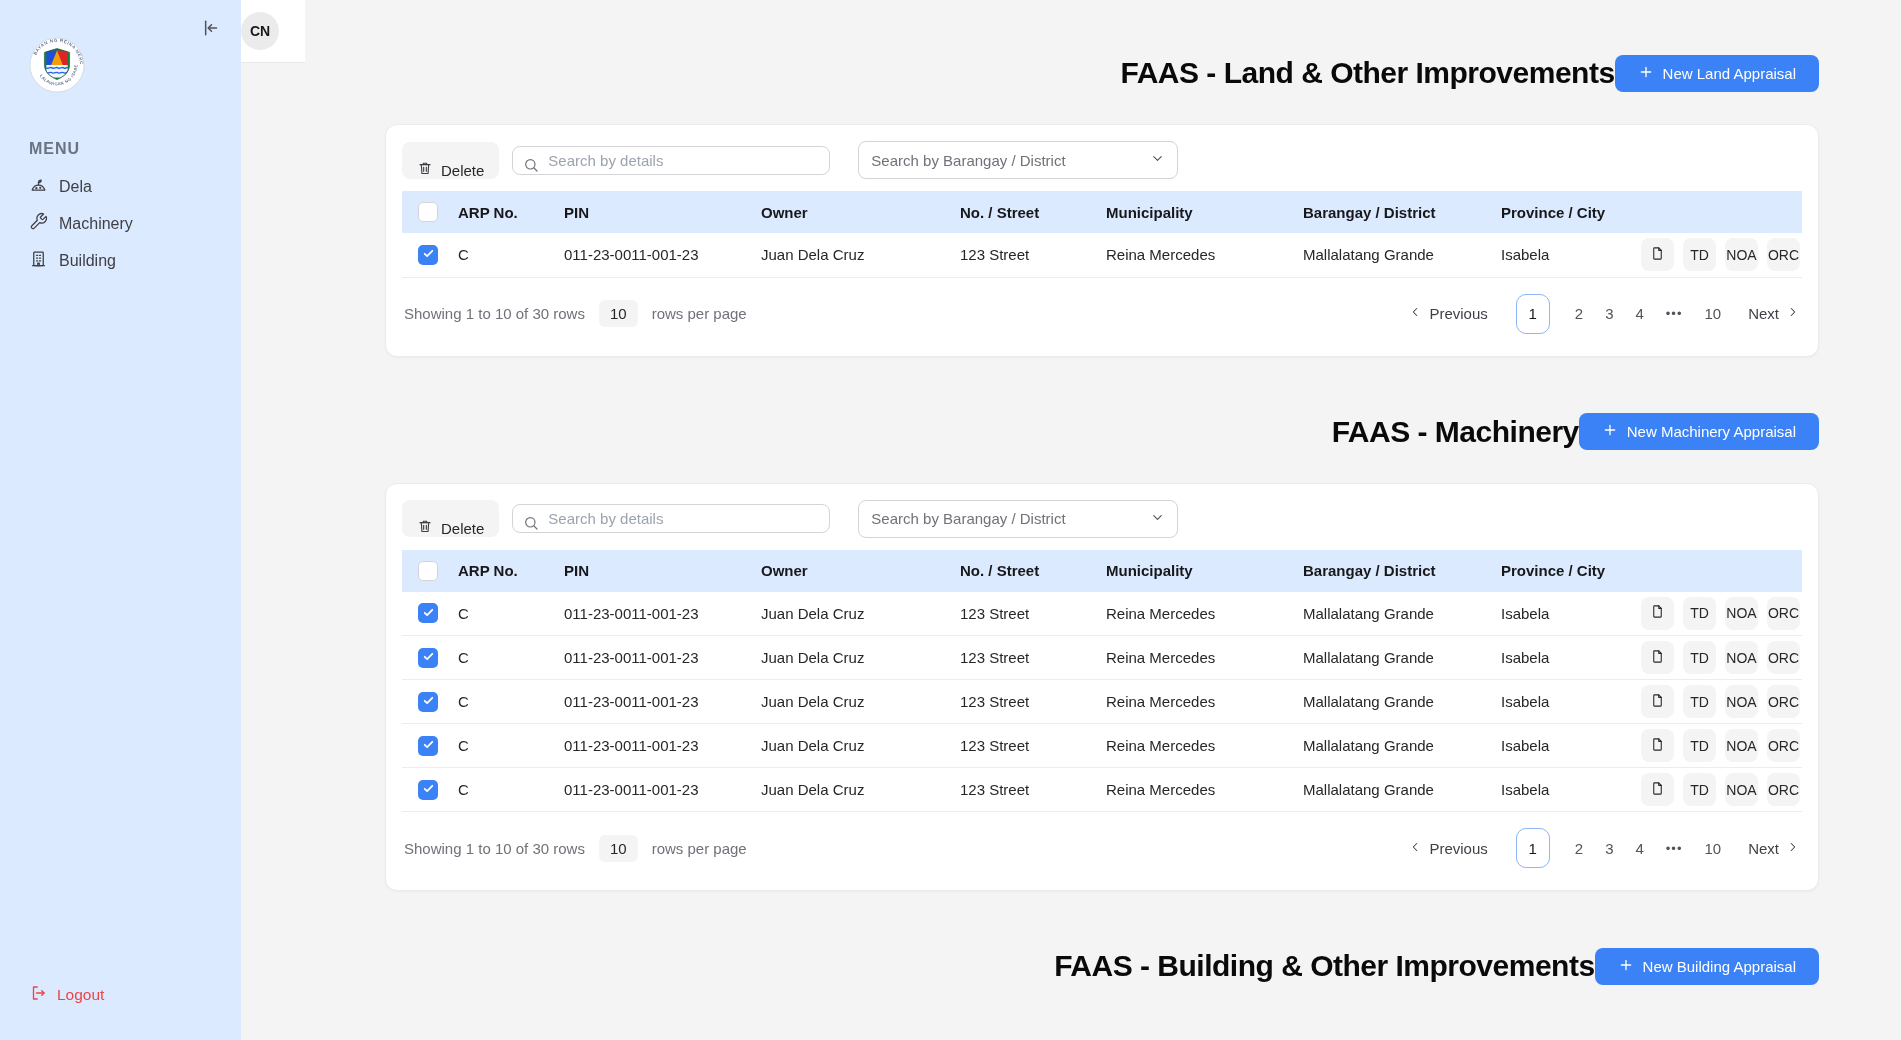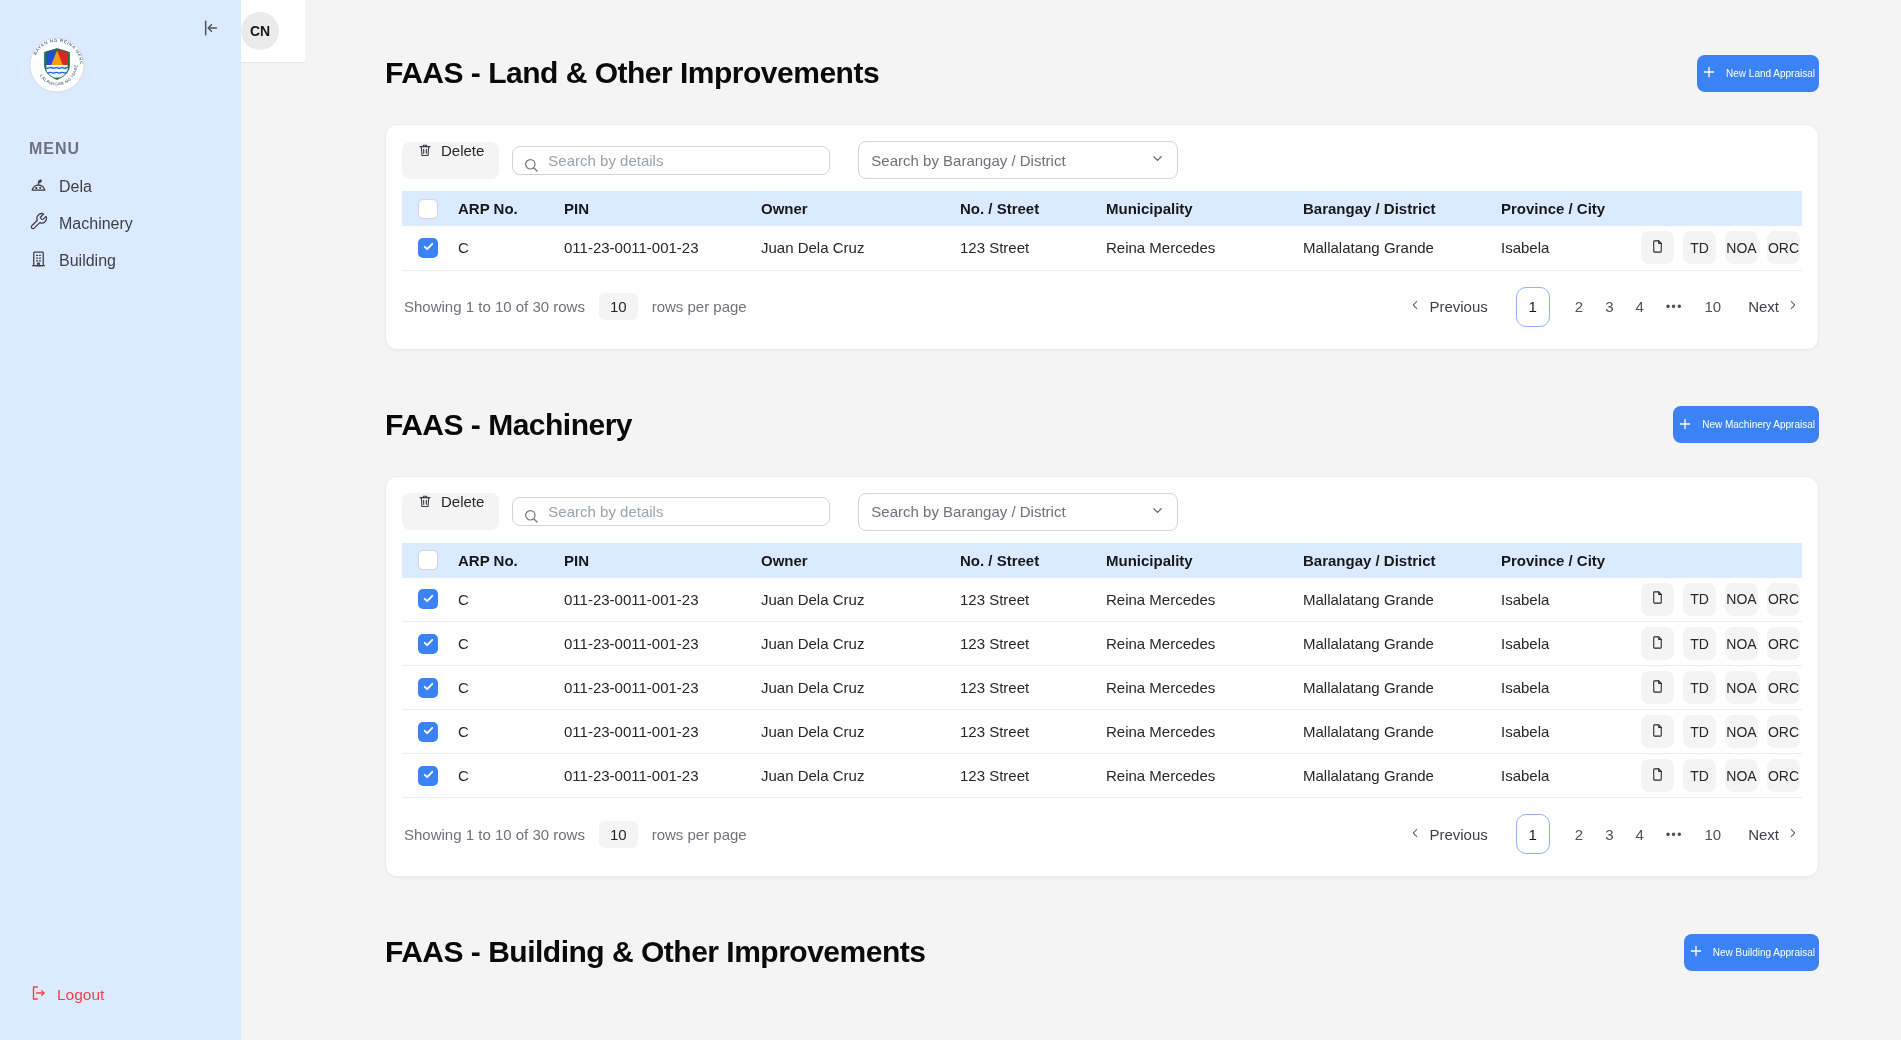--- a/index.html
+++ b/index.html
@@ -25,47 +25,47 @@
   .logout svg { width:18px; height:18px; }
 
   
   .main { flex:1; display:flex; flex-direction:row; height:1040px; overflow:hidden; }
   .topbar { height:63px; min-height:63px; background:#ffffff; border-bottom:1px solid #e8e8ea;
             display:flex; align-items:center; justify-content:flex-end; padding-right:26px; }
   .avatar { width:38px; height:38px; border-radius:50%; background:#ebebeb; display:flex;
             align-items:center; justify-content:center; font-size:14px; font-weight:600; color:#18181b; cursor:pointer; }
   .content { flex:1; padding:54px 82px 0 80px; overflow:hidden; }
 
-  .section-head { display:flex; align-items:center; justify-content:space-between; margin-bottom:32px; height:38px; }
+  .section-head { display:flex; align-items:center; justify-content:flex-end; margin-bottom:32px; height:38px; }
   .section-title { font-size:30px; font-weight:700; letter-spacing:-0.5px; color:#0a0a0a; }
   .primary-btn { display:flex; align-items:center; gap:9px; background:#3b82f6; color:#fff; border:none;
-                 border-radius:8px; height:37px; padding:0 4px; font-size:10px; font-family:inherit; cursor:pointer; }
+                 border-radius:8px; height:37px; padding:0 23px; font-size:15px; font-family:inherit; cursor:pointer; }
   .primary-btn svg { width:16px; height:16px; }
 
   .card { background:#fff; border:1px solid #ebebed; border-radius:12px; padding:16px; margin-bottom:56px;
           box-shadow:0 1px 2px rgba(0,0,0,.04); }
 
   
   .toolbar { display:flex; align-items:center; margin-bottom:12px; }
-  .delete-btn { display:flex; align-items:flex-start; gap:8px; background:#f4f4f5; border:none; border-radius:8px;
+  .delete-btn { display:flex; align-items:flex-end; gap:8px; background:#f4f4f5; border:none; border-radius:8px;
                 height:37px; padding:0 15px; font-size:15px; color:#27272a; font-family:inherit; cursor:pointer; }
   .delete-btn svg { width:16px; height:16px; color:#3f3f46; }
   .search-box { position:relative; margin-left:13px; }
   .search-box svg { position:absolute; left:11px; top:11px; width:16px; height:16px; color:#71717a; }
   .search-box input { width:318px; height:29px; border:1px solid #d4d4d8; border-radius:8px; padding:0 12px 0 35px;
                       font-size:15px; font-family:inherit; color:#18181b; background:#fff; outline:none; }
   .search-box input::placeholder { color:#9ca3af; }
   .select-box { margin-left:28px; width:320px; height:38px; border:1px solid #d4d4d8; border-radius:8px;
                 display:flex; align-items:center; justify-content:space-between; padding:0 12px 0 12px;
                 font-size:15px; color:#71717a; background:#fff; cursor:pointer; }
   .select-box svg { width:15px; height:15px; color:#52525b; }
 
   
   table { width:100%; border-collapse:collapse; table-layout:fixed; }
-  thead tr { background:#dbeafe; height:35px; }
+  thead tr { background:#dbeafe; height:42px; }
   th { text-align:left; font-size:15px; font-weight:600; color:#18181b; padding-left:10px; }
   th.cb-col, td.cb-cell { padding-left:16px; }
   tbody tr { height:44px; border-bottom:1px solid #ececef; }
   td { font-size:15px; color:#27272a; padding-left:10px; }
   .checkbox { width:20px; height:20px; border-radius:5px; cursor:pointer; }
   .checkbox.unchecked { background:#fff; border:1px solid #d4d4d8; }
   .checkbox.checked { background:#3b82f6; display:flex; align-items:center; justify-content:center; }
   .checkbox.checked svg { width:13px; height:13px; }
   .row-actions { display:flex; justify-content:flex-end; align-items:center; gap:9px; padding-right:2px; }
   .chip-btn { background:#f4f4f5; border:none; border-radius:8px; height:33px; min-width:33px; padding:0 12px;

